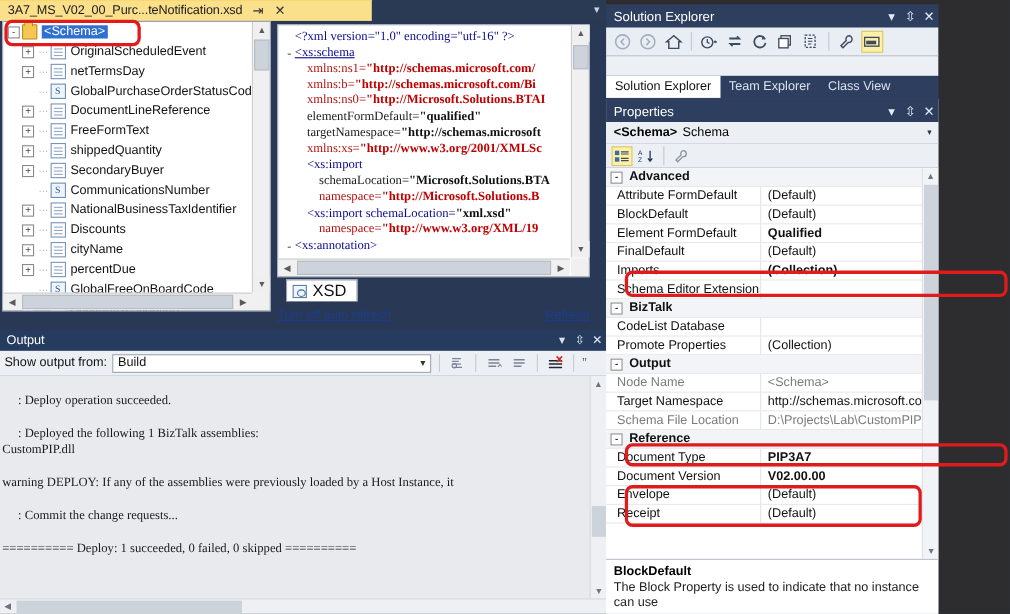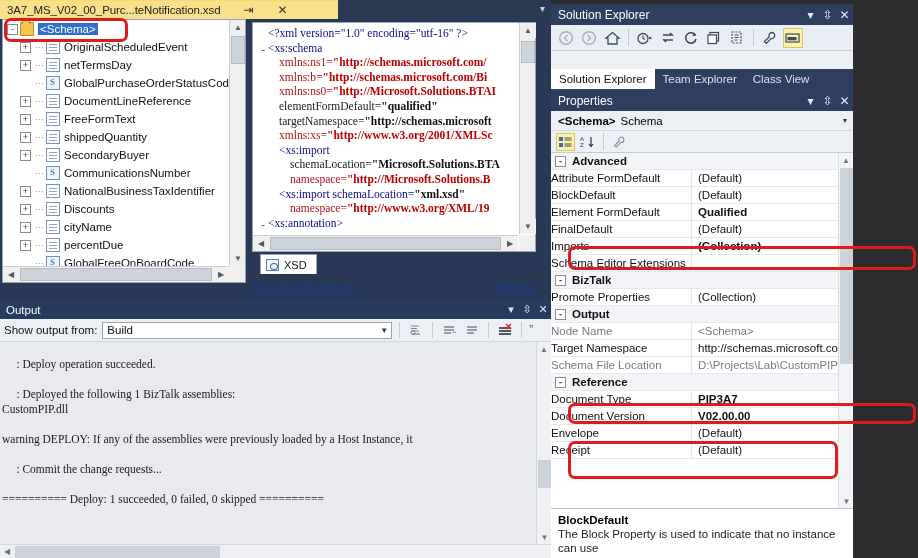--- a/index.html
+++ b/index.html
@@ -16,21 +16,21 @@
   
   .left-area { position:absolute; left:0; top:0; width:551px; height:558px; background:#293955; }
 
   
   .tabstrip { position:absolute; left:0; top:0; width:551px; height:19px; background:#2b3a54; }
   .tab-bg-left { position:absolute; left:0; top:0; width:120px; height:19px; background:#f9e08a; }
   .doc-tab {
     position:absolute; left:0; top:0; height:19px; width:338px;
     background:#fbe08c; border-top:1px solid #f6d96f;
     display:flex; align-items:center; padding-left:7px;
-    font-size:11.5px; color:#1b1b1b; white-space:nowrap; overflow:hidden;gap:14px;
+    font-size:11.5px; color:#1b1b1b; white-space:nowrap; overflow:hidden;
   }
   .doc-tab .t-title { letter-spacing:-0.1px; }
   .doc-tab .pin { margin-left:9px; font-size:12px; color:#333; }
   .doc-tab .x   { margin-left:10px; font-size:12px; color:#333; }
   .tabstrip-chev { position:absolute; right:6px; top:3px; color:#c9d3e4; font-size:10px; }
 
   
   .treepane {
     position:absolute; left:2px; top:19px; width:244px; height:264px;
     background:#ffffff; border:1px solid #9aa4b4; overflow:hidden;
@@ -83,21 +83,21 @@
   .xline .minus { position:absolute; left:-9px; top:1px; width:8px; text-align:center; color:#333; font-size:11px;}
 
   .xmlpane .vscroll { bottom:17px; }
   .xmlpane .hscroll { right:17px; }
 
   
   .xsdtabbar { position:absolute; left:252px; top:252px; width:284px; height:22px; }
   .xsd-tab {
     position:absolute; left:8px; top:2px; height:20px; padding:0 9px 0 5px;
     background:#fff; border:1px solid #9aa4b4; border-bottom:none;
-    display:flex; align-items:center; gap:5px; font-size:11px; color:#111;
+    display:flex; align-items:center; gap:5px; font-size:15px; color:#111;
   }
   .xsd-icon { width:13px; height:12px; background:#eef4fb; border:1px solid #5f7fa8; position:relative;}
   .xsd-icon:before{content:"";position:absolute;left:3px;top:3px;width:6px;height:5px;border:1px solid #3b6ea5;border-radius:50%;}
   .refreshbar {
     position:absolute; left:252px; top:278px; width:284px; height:18px;
     display:flex; justify-content:space-between; align-items:center;
     font-size:11.5px;
   }
   .refreshbar a { color:#1b3d8f; text-decoration:underline; cursor:pointer; }
 
@@ -195,21 +195,21 @@
   .grid-scroll .arw.bot{position:absolute;bottom:0;left:0;width:15px;}
   .grid-scroll .thumb{position:absolute;left:1px;top:15px;width:13px;height:196px;background:#cdd3db;}
 
   .grow { height:17px; display:flex; align-items:center; border-bottom:1px solid #e6e8ec; font-size:11.5px; position:relative; }
   .grow.cat { background:#f3f4f7; font-weight:bold; }
   .grow .plusbox {
     width:11px; height:11px; border:1px solid #8f8f8f; background:#fff;
     display:inline-flex; align-items:center; justify-content:center;
     font-size:9px; line-height:8px; color:#333; margin:0 4px 0 4px; flex:none;
   }
-  .grow .nm { width:140px; color:#111; overflow:hidden; white-space:nowrap; }
+  .grow .nm { width:140px; padding-left:10px; color:#111; overflow:hidden; white-space:nowrap; }
   .grow.cat .nm { padding-left:2px; width:auto; }
   .grow .vl { flex:1; padding-left:6px; color:#111; overflow:hidden; white-space:nowrap; border-left:1px solid #e3e5ea; height:17px; line-height:17px;}
   .grow .vl.bold { font-weight:bold; }
   .grow.dim .nm, .grow.dim .vl { color:#7b7b7b; }
 
   .desc {
     position:absolute; left:0; right:0; bottom:0; height:54px; background:#fff;
     border-top:1px solid #b9bfcb; padding:4px 7px; font-size:11.5px; line-height:14px;
   }
   .desc .dt { font-weight:bold; }
@@ -350,21 +350,21 @@
         <div class="arw">◀</div>
         <div class="thumb"></div>
         <div class="arw">▶</div>
       </div>
       <div class="corner"></div>
     </div>
 
     <div class="xmlpane">
       <div class="xmlinner" id="xml-lines">
           <div class="xline" style="padding-left: 12px;"><span style="color:#0b0b8c;">&lt;?xml version="1.0" encoding="utf-16" ?&gt;</span></div>
-          <div class="xline" style="padding-left: 12px;"><span class="minus" style="left:3px">-</span><span style="color:#0b0b8c;">&lt;xs:schema</span></div>
+          <div class="xline" style="padding-left: 12px;"><span class="minus" style="left:3px">-</span><span style="color:#0b0b8c;text-decoration:underline;">&lt;xs:schema</span></div>
           <div class="xline" style="padding-left: 23px;"><span style="color:#b01414;">xmlns:ns1=</span><span style="color:#c00000;font-weight:bold;">"http://schemas.microsoft.com/</span></div>
           <div class="xline" style="padding-left: 23px;"><span style="color:#b01414;">xmlns:b=</span><span style="color:#c00000;font-weight:bold;">"http://schemas.microsoft.com/Bi</span></div>
           <div class="xline" style="padding-left: 23px;"><span style="color:#b01414;">xmlns:ns0=</span><span style="color:#c00000;font-weight:bold;">"http://Microsoft.Solutions.BTAI</span></div>
           <div class="xline" style="padding-left: 23px;"><span style="color:#1a1a1a;">elementFormDefault=</span><span style="color:#111;font-weight:bold;">"qualified"</span></div>
           <div class="xline" style="padding-left: 23px;"><span style="color:#1a1a1a;">targetNamespace=</span><span style="color:#111;font-weight:bold;">"http://schemas.microsoft</span></div>
           <div class="xline" style="padding-left: 23px;"><span style="color:#b01414;">xmlns:xs=</span><span style="color:#c00000;font-weight:bold;">"http://www.w3.org/2001/XMLSc</span></div>
           <div class="xline" style="padding-left: 23px;"><span style="color:#0b0b8c;">&lt;xs:import</span></div>
           <div class="xline" style="padding-left: 34px;"><span style="color:#1a1a1a;">schemaLocation=</span><span style="color:#111;font-weight:bold;">"Microsoft.Solutions.BTA</span></div>
           <div class="xline" style="padding-left: 34px;"><span style="color:#b01414;">namespace=</span><span style="color:#c00000;font-weight:bold;">"http://Microsoft.Solutions.B</span></div>
           <div class="xline" style="padding-left: 23px;"><span style="color:#0b0b8c;">&lt;xs:import schemaLocation=</span><span style="color:#111;font-weight:bold;">"xml.xsd"</span></div>
@@ -612,20 +612,24 @@
             </div>
             <div class="grow">
               <span class="nm">Schema Editor Extensions</span>
               <span class="vl"></span>
             </div>
             <div class="grow cat">
               <span class="plusbox">-</span>
               <span class="nm">BizTalk</span>
             </div>
             <div class="grow">
+              <span class="nm">CodeList Database</span>
+              <span class="vl"></span>
+            </div>
+            <div class="grow">
               <span class="nm">Promote Properties</span>
               <span class="vl">(Collection)</span>
             </div>
             <div class="grow cat">
               <span class="plusbox">-</span>
               <span class="nm">Output</span>
             </div>
             <div class="grow dim">
               <span class="nm">Node Name</span>
               <span class="vl">&lt;Schema&gt;</span>

